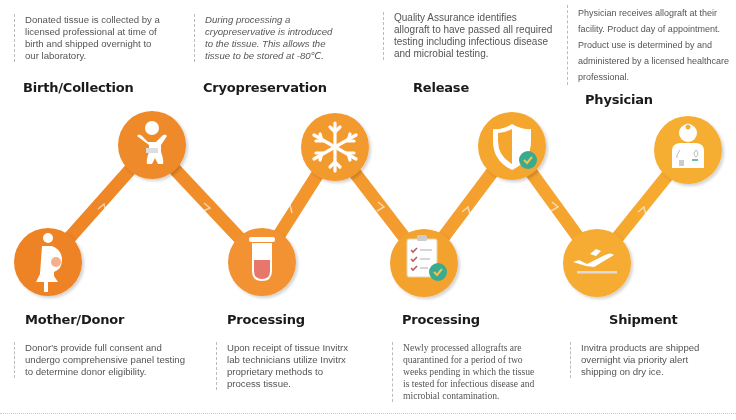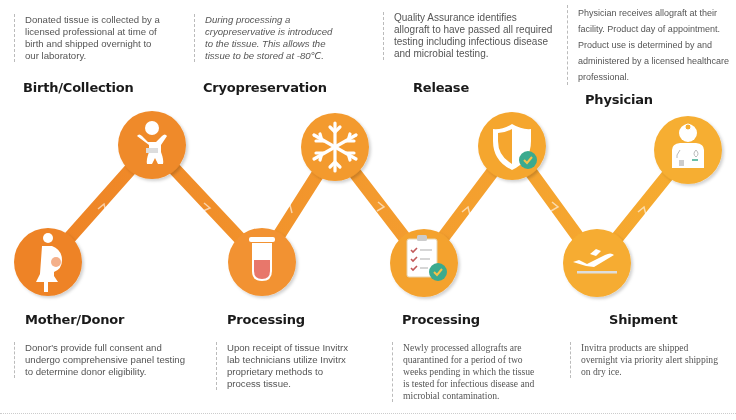--- a/index.html
+++ b/index.html
@@ -140,15 +140,15 @@
 </svg>
 
 <div class="title" style="left:25px;top:312px;">Mother/Donor</div>
 <div class="title" style="left:227px;top:312px;">Processing</div>
 <div class="title" style="left:402px;top:312px;">Processing</div>
 <div class="title" style="left:585px;top:312px;margin-left:24px;">Shipment</div>
 
 <div class="desc" style="left:14px;top:342px;width:160px;">Donor's provide full consent and undergo comprehensive panel testing to determine donor eligibility.</div>
 <div class="desc" style="left:216px;top:342px;width:130px;">Upon receipt of tissue Invitrx lab technicians utilize Invitrx proprietary methods to process tissue.</div>
 <div class="desc" style="left:392px;top:342px;width:136px;font-family:Liberation Serif, serif;">Newly processed allografts are quarantined for a period of two weeks pending in which the tissue is tested for infectious disease and microbial contamination.</div>
-<div class="desc" style="left:570px;top:342px;width:140px;font-family:Liberation Serif, serif;">Invitra products are shipped overnight via priority alert shipping on dry ice.</div>
+<div class="desc" style="left:570px;top:342px;width:140px;">Invitra products are shipped overnight via priority alert shipping on dry ice.</div>
 
 <div class="bottom-rule"></div>
 
 </body></html>

